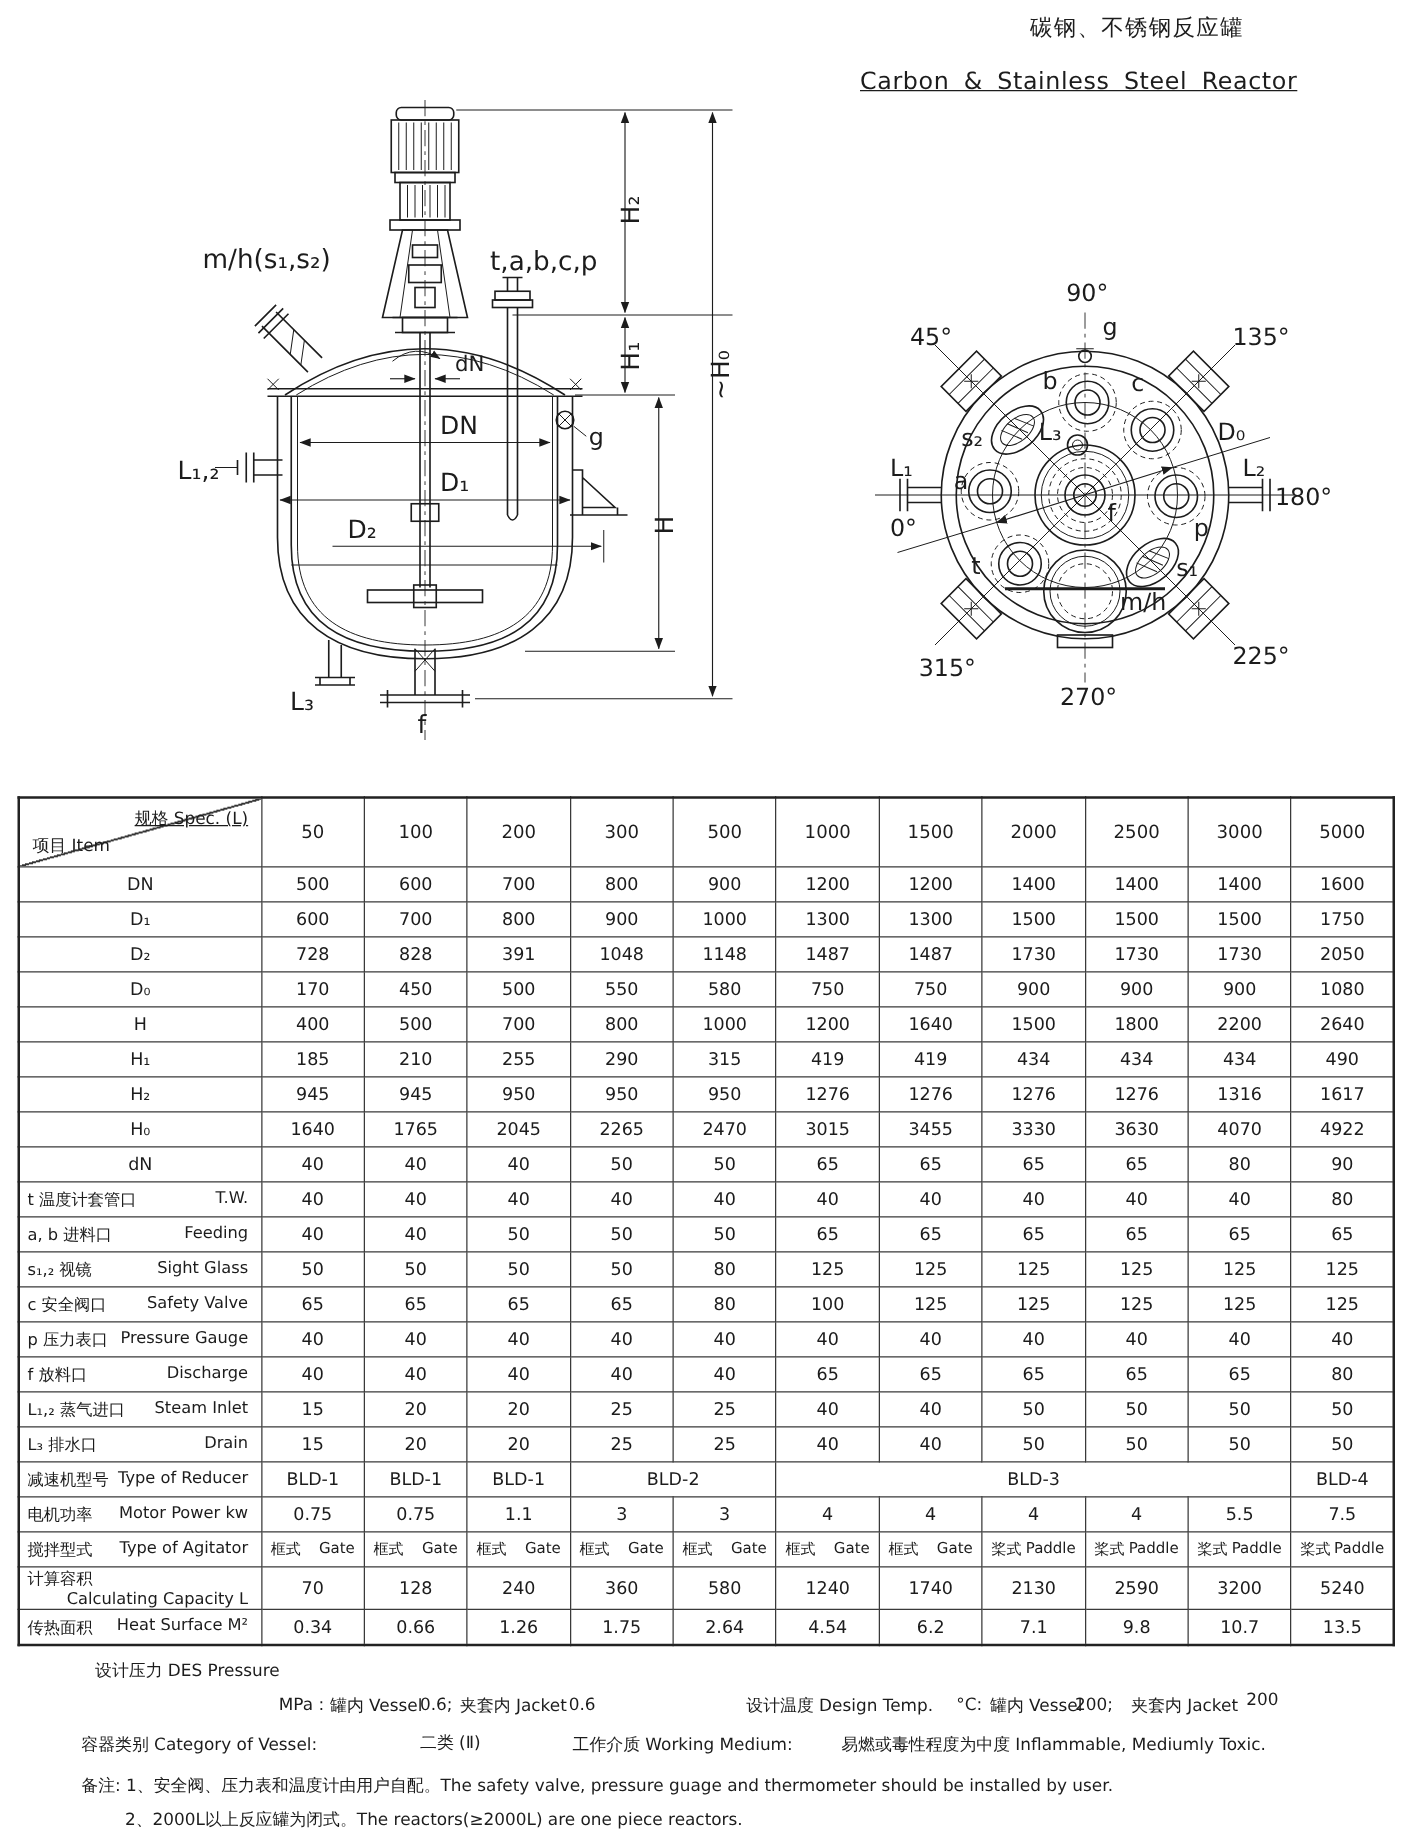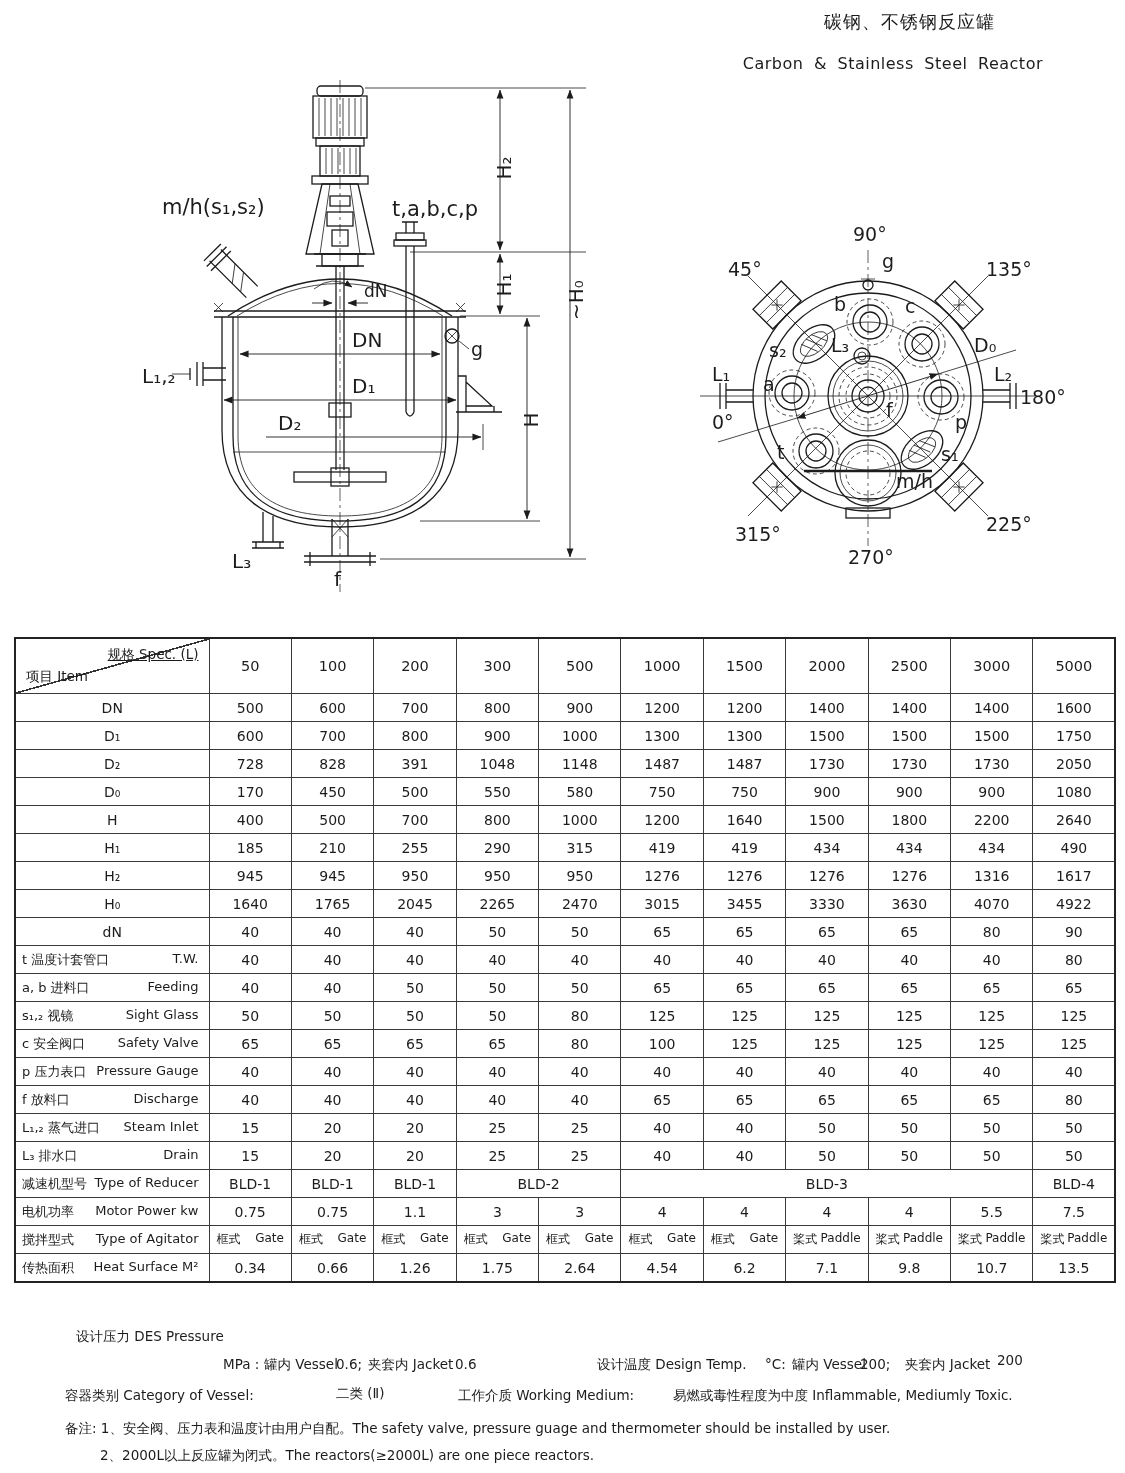--- a/index.html
+++ b/index.html
@@ -1,22 +1,22 @@
 <!DOCTYPE html>
 <html><head>
 <meta charset="utf-8">
 <style>
   html,body{margin:0;padding:0;background:#fff;}
   .page{position:relative;width:1125px;height:1473px;background:#fff;overflow:hidden;
         font-family:"DejaVu Sans",sans-serif;color:#1c1c1c;}
   .abs{position:absolute;}
   
   .title-zh{left:824px;top:10px;width:170px;font-size:18px;letter-spacing:1px;white-space:nowrap;}
-  .title-en{left:688px;top:54px;width:355px;font-size:16px;word-spacing:5px;letter-spacing:.5px;
-            text-align:right;white-space:nowrap;}
+  .title-en{left:688px;top:54px;width:355px;font-size:19px;word-spacing:5px;letter-spacing:.5px;
+            text-align:left;white-space:nowrap;text-decoration:underline;}
   
   svg{position:absolute;left:0;top:0;}
   .ln{fill:none;stroke:#1c1c1c;stroke-width:1.3;}
   .tn{stroke-width:.8;}
   .dsh{stroke-dasharray:4 3;}
   .cl{fill:none;stroke:#1c1c1c;stroke-width:.7;stroke-dasharray:13 4 3 4;}
   .dim{fill:none;stroke:#1c1c1c;stroke-width:.9;}
   text.cad{font-family:"DejaVu Sans",sans-serif;fill:#1c1c1c;font-size:20px;}
   text.sm{font-size:17px;} text.tv{font-size:19px;}
   
@@ -604,20 +604,34 @@
             <td class="ag">
               <span class="z">桨式</span>
               <span class="e">Paddle</span>
             </td>
             <td class="ag">
               <span class="z">桨式</span>
               <span class="e">Paddle</span>
             </td>
           </tr>
           <tr>
+            <td class="lbl"><span class="zh">计算容积</span><span class="en">Calculating Capacity L</span></td>
+            <td>70</td>
+            <td>128</td>
+            <td>240</td>
+            <td>360</td>
+            <td>580</td>
+            <td>1240</td>
+            <td>1740</td>
+            <td>2130</td>
+            <td>2590</td>
+            <td>3200</td>
+            <td>5240</td>
+          </tr>
+          <tr>
             <td class="lbl"><span class="zh">传热面积</span><span class="en">Heat Surface  M²</span></td>
             <td>0.34</td>
             <td>0.66</td>
             <td>1.26</td>
             <td>1.75</td>
             <td>2.64</td>
             <td>4.54</td>
             <td>6.2</td>
             <td>7.1</td>
             <td>9.8</td>

